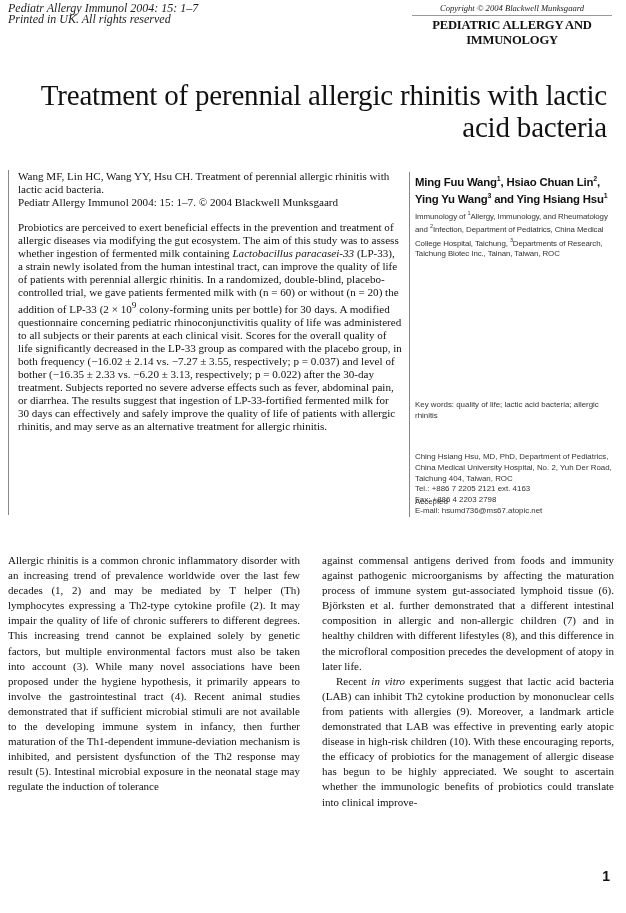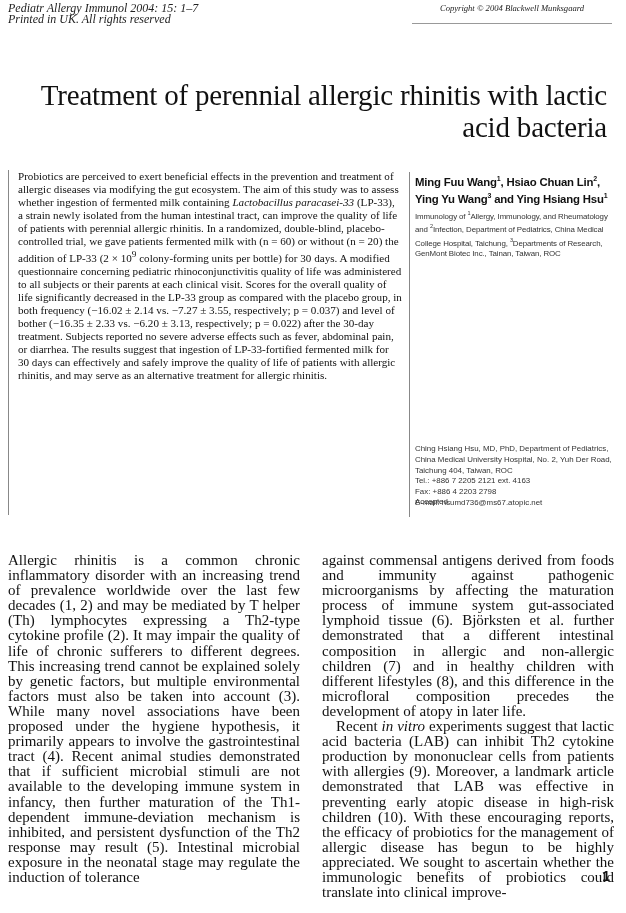--- a/index.html
+++ b/index.html
@@ -2,70 +2,76 @@
 <html><head>
 <meta charset="utf-8">
 <style>
   html, body { margin: 0; padding: 0; background: #ffffff; }
   body { width: 626px; height: 913px; position: relative; overflow: hidden; color: #111; }
   .serif { font-family: "Liberation Serif", "DejaVu Serif", serif; }
   .sans  { font-family: "Liberation Sans", "DejaVu Sans", sans-serif; }
 
   .hdr-left { position: absolute; left: 8px; top: 3px; font-size: 12px; font-style: italic; line-height: 11px; color: #222; }
   .hdr-right { position: absolute; right: 14px; top: 3px; text-align: center; width: 200px; }
-  .hdr-right .copy { font-size: 8.6px; font-style: italic; color: #222; border-bottom: 1px solid #999; padding-bottom: 9px; line-height: 11px; }
+  .hdr-right .copy { font-size: 8.6px; font-style: italic; color: #222; border-bottom: 1px solid #999; padding-bottom: 1px; line-height: 11px; }
   .hdr-right .journal { font-size: 12.6px; font-weight: bold; line-height: 15px; margin-top: 2px; letter-spacing: -0.2px; }
 
   .title { position: absolute; left: 7px; top: 79px; width: 600px; font-size: 29px; line-height: 32px; font-weight: normal; margin: 0; letter-spacing: -0.2px; text-align: right; }
 
   .abstract-box { position: absolute; left: 8px; top: 170px; width: 394px; height: 345px; border-left: 1px solid #888; padding-left: 9px; box-sizing: border-box; }
   .abstract-box p { margin: 0; font-size: 11.1px; line-height: 13px; text-align: left; }
   .abstract-box .cite { margin-bottom: 12px; }
 
   .side-box { position: absolute; left: 409px; top: 172px; width: 210px; height: 345px; border-left: 1px solid #888; padding-left: 5px; box-sizing: border-box; }
   .authors { font-size: 11.4px; font-weight: bold; line-height: 13px; letter-spacing: -0.2px; }
   .authors sup { font-size: 7px; }
   .affil { font-size: 7.9px; line-height: 11px; margin-top: 2px; color: #333; letter-spacing: -0.1px; }
   .affil sup { font-size: 5.5px; }
   .keywords { position: absolute; left: 5px; top: 227px; font-size: 7.9px; line-height: 11px; color: #333; width: 205px; }
-  .contact { position: absolute; left: 5px; top: 272px; font-size: 7.9px; line-height: 10.8px; color: #333; width: 205px; }
+  .contact { position: absolute; left: 5px; top: 280px; font-size: 7.9px; line-height: 10.8px; color: #333; width: 205px; }
   .accepted { position: absolute; left: 5px; top: 325px; font-size: 7.9px; color: #333; }
 
-  .col { position: absolute; top: 553px; width: 292px; font-size: 15px; line-height: 15.1px; text-align: justify; }
+  .col { position: absolute; top: 553px; width: 292px; font-size: 11px; line-height: 15.1px; text-align: justify; }
   .col p { margin: 0; }
   .col-left { left: 8px; }
   .col-right { left: 322px; }
   .indent { text-indent: 14px; }
 
   .page-num { position: absolute; right: 16px; top: 868px; font-size: 14px; font-weight: bold; }
 </style>
 </head>
 <body>
 
 <div class="hdr-left serif">
   <div>Pediatr Allergy Immunol 2004: 15: 1–7</div>
   <div>Printed in UK. All rights reserved</div>
 </div>
 
 <div class="hdr-right serif">
   <div class="copy">Copyright © 2004 Blackwell Munksgaard</div>
+  <div class="journal">PEDIATRIC ALLERGY AND IMMUNOLOGY</div>
 </div>
 
 <h1 class="title serif">Treatment of perennial allergic rhinitis with lactic acid bacteria</h1>
 
 <div class="abstract-box serif">
+  <p class="cite">
+    <span>Wang MF, Lin HC, Wang YY, Hsu CH. Treatment of perennial allergic rhinitis with lactic acid bacteria.</span><br>
+    <span>Pediatr Allergy Immunol 2004: 15: 1–7. © 2004 Blackwell Munksgaard</span>
+  </p>
   <p><span>Probiotics are perceived to exert beneficial effects in the prevention and treatment of allergic diseases via modifying the gut ecosystem. The aim of this study was to assess whether ingestion of fermented milk containing </span><i>Lactobacillus paracasei-33</i><span> (LP-33), a strain newly isolated from the human intestinal tract, can improve the quality of life of patients with perennial allergic rhinitis. In a randomized, double-blind, placebo-controlled trial, we gave patients fermented milk with (n = 60) or without (n = 20) the addition of LP-33 (2 × 10</span><sup>9</sup><span> colony-forming units per bottle) for 30 days. A modified questionnaire concerning pediatric rhinoconjunctivitis quality of life was administered to all subjects or their parents at each clinical visit. Scores for the overall quality of life significantly decreased in the LP-33 group as compared with the placebo group, in both frequency (−16.02 ± 2.14 vs. −7.27 ± 3.55, respectively; p = 0.037) and level of bother (−16.35 ± 2.33 vs. −6.20 ± 3.13, respectively; p = 0.022) after the 30-day treatment. Subjects reported no severe adverse effects such as fever, abdominal pain, or diarrhea. The results suggest that ingestion of LP-33-fortified fermented milk for 30 days can effectively and safely improve the quality of life of patients with allergic rhinitis, and may serve as an alternative treatment for allergic rhinitis.</span></p>
 </div>
 
 <div class="side-box sans">
   <div class="authors">
     <span><span>Ming Fuu Wang</span><sup>1</sup><span>, </span></span><span><span>Hsiao Chuan Lin</span><sup>2</sup><span>, </span></span><br><span><span>Ying Yu Wang</span><sup>3</sup><span> and </span></span><span><span>Ying Hsiang Hsu</span><sup>1</sup></span>
   </div>
-  <div class="affil"><span>Immunology of </span><sup>1</sup><span>Allergy, Immunology, and Rheumatology and </span><sup>2</sup><span>Infection, Department of Pediatrics, China Medical College Hospital, Taichung, </span><sup>3</sup><span>Departments of Research, GenMont Biotec Inc., Tainan, Taiwan, ROC</span></div>
+  <div class="affil"><span>Immunology of </span><sup>1</sup><span>Allergy, Immunology, and Rheumatology and </span><sup>2</sup><span>Infection, Department of Pediatrics, China Medical College Hospital, Taichung, </span><sup>3</sup><span>Departments of Research, Taichung Biotec Inc., Tainan, Taiwan, ROC</span></div>
 
+  <div class="keywords">Key words: quality of life; lactic acid bacteria; allergic rhinitis</div>
 
   <div class="contact">
     <div>Ching Hsiang Hsu, MD, PhD, Department of Pediatrics, China Medical University Hospital, No. 2, Yuh Der Road, Taichung 404, Taiwan, ROC</div>
     <div>Tel.: +886 7 2205 2121 ext. 4163</div>
     <div>Fax: +886 4 2203 2798</div>
     <div>E-mail: hsumd736@ms67.atopic.net</div>
   </div>
 
   <div class="accepted">Accepted</div>
 </div>

